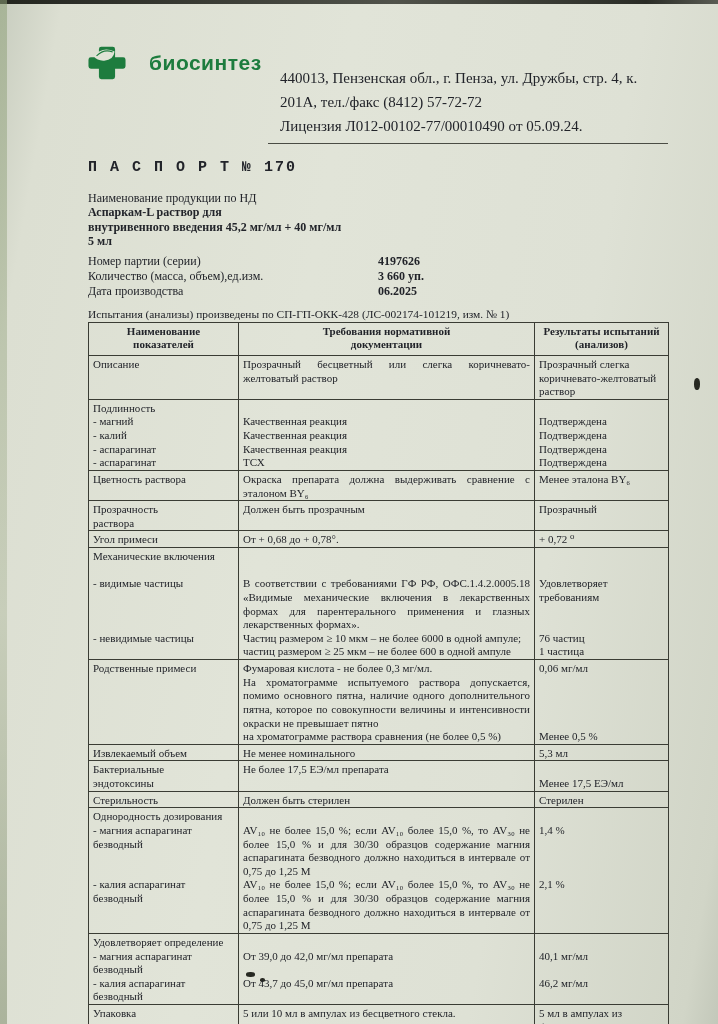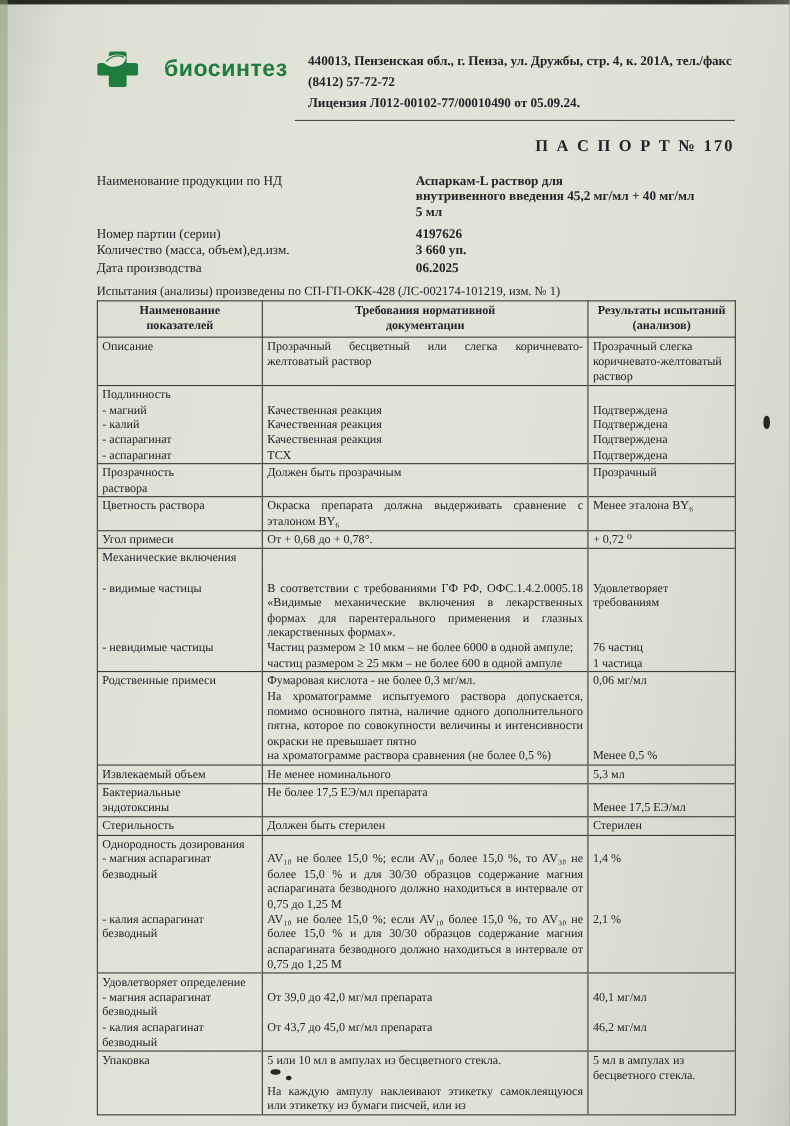--- a/index.html
+++ b/index.html
@@ -19,28 +19,28 @@
   #speck2 { left:246px; top:972px; width:9px; height:5px; }
   #speck3 { left:260px; top:978px; width:5px; height:4px; }
 
   .content { position:absolute; left:88px; top:40px; width:580px; }
 
   .doc-header { display:flex; align-items:flex-start; }
   .logo { display:flex; align-items:center; gap:23px; width:180px; padding-top:4px; }
   .logo-icon { width:38px; height:38px; flex:0 0 auto; }
   .logo-text { font-family:"Liberation Sans","DejaVu Sans",sans-serif; font-weight:bold;
     font-size:21px; color:#1d7c3e; letter-spacing:.5px; }
-  .addr { flex:1; font-size:12px; font-weight:bold; line-height:1.6;
-    border-bottom:1px solid #4a4c44; padding:6px 2px 5px 12px; }
-
-  .title { margin:15px 0 0; text-align:right; font-size:15px; font-weight:bold; letter-spacing:2px; }
+  .addr { flex:1; font-size:15px; font-weight:normal; line-height:1.6;
+    border-bottom:1px solid #4a4c44; padding:6px 2px 5px 12px;margin-top:20px; }
+
+  .title { margin:15px 0 0; text-align:left; font-size:15px; font-weight:bold; letter-spacing:2px;font-family:Liberation Mono, monospace; }
 
   .info { margin-top:15px; font-size:12px; }
   .info-row { display:flex; line-height:1.2; margin-bottom:1px; }
-  .info-row.product { margin-bottom:5px; }
+  .info-row.product { margin-bottom:5px;flex-direction:column; }
   .info-label { width:290px; }
   .info-value { font-weight:bold; white-space:pre-line; width:288px; }
 
   .tests-line { margin:9px 0 2px; font-size:11.4px; }
 
   table.results { border-collapse:collapse; width:580px; table-layout:fixed;
     font-size:11px; line-height:1.24; border:1px solid #3a3c34; }
   table.results th, table.results td {
     border-left:1px solid #3a3c34; border-right:1px solid #3a3c34;
     vertical-align:top; white-space:pre-line; padding:0 4px; }
@@ -142,31 +142,31 @@
             <td class="col-name">- аспарагинат</td>
             <td class="col-req">Качественная реакция</td>
             <td class="col-res">Подтверждена</td>
           </tr>
           <tr>
             <td class="col-name">- аспарагинат</td>
             <td class="col-req">ТСХ</td>
             <td class="col-res">Подтверждена</td>
           </tr>
           <tr class="row-start">
+            <td class="col-name">Цветность раствора</td>
+            <td class="col-req">Окраска препарата должна выдерживать сравнение с эталоном BY₆</td>
+            <td class="col-res">Менее эталона BY₆</td>
+          </tr>
+          <tr class="row-start">
             <td class="col-name">Прозрачность
 раствора</td>
             <td class="col-req">Должен быть прозрачным</td>
             <td class="col-res">Прозрачный</td>
           </tr>
           <tr class="row-start">
-            <td class="col-name">Цветность раствора</td>
-            <td class="col-req">Окраска препарата должна выдерживать сравнение с эталоном BY₆</td>
-            <td class="col-res">Менее эталона BY₆</td>
-          </tr>
-          <tr class="row-start">
             <td class="col-name">Угол примеси</td>
             <td class="col-req">От + 0,68 до + 0,78°.</td>
             <td class="col-res">+ 0,72 ⁰</td>
           </tr>
           <tr class="row-start">
             <td class="col-name">Механические включения</td>
             <td class="col-req"></td>
             <td class="col-res"></td>
           </tr>
           <tr>

